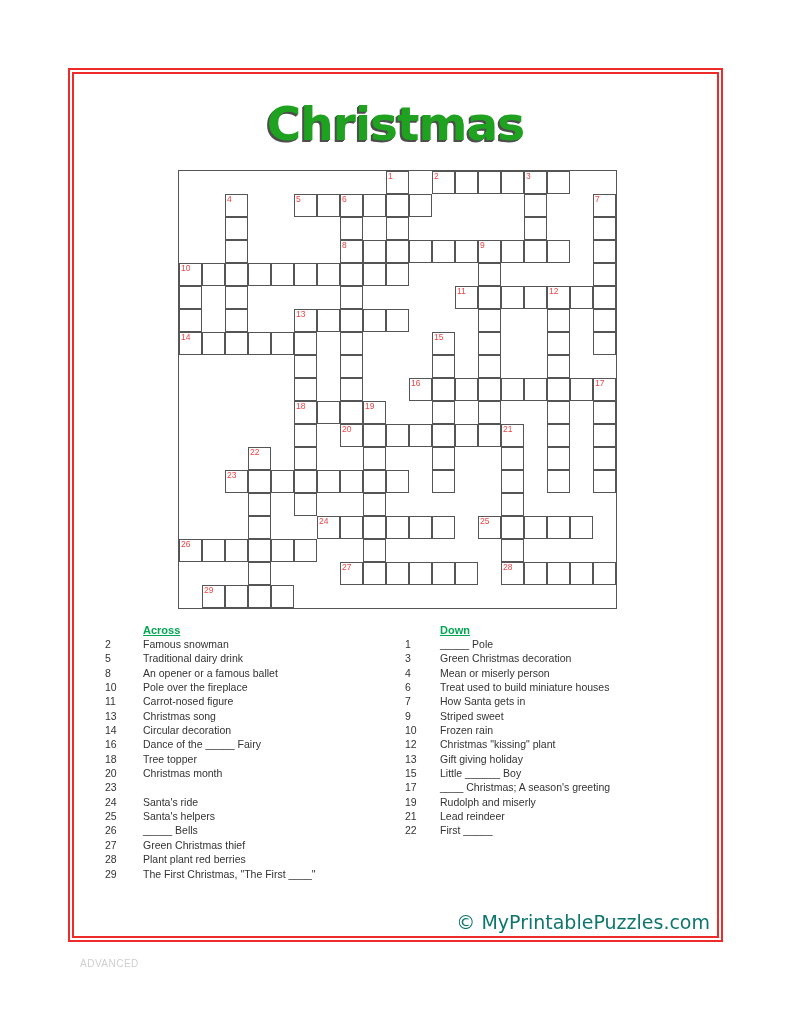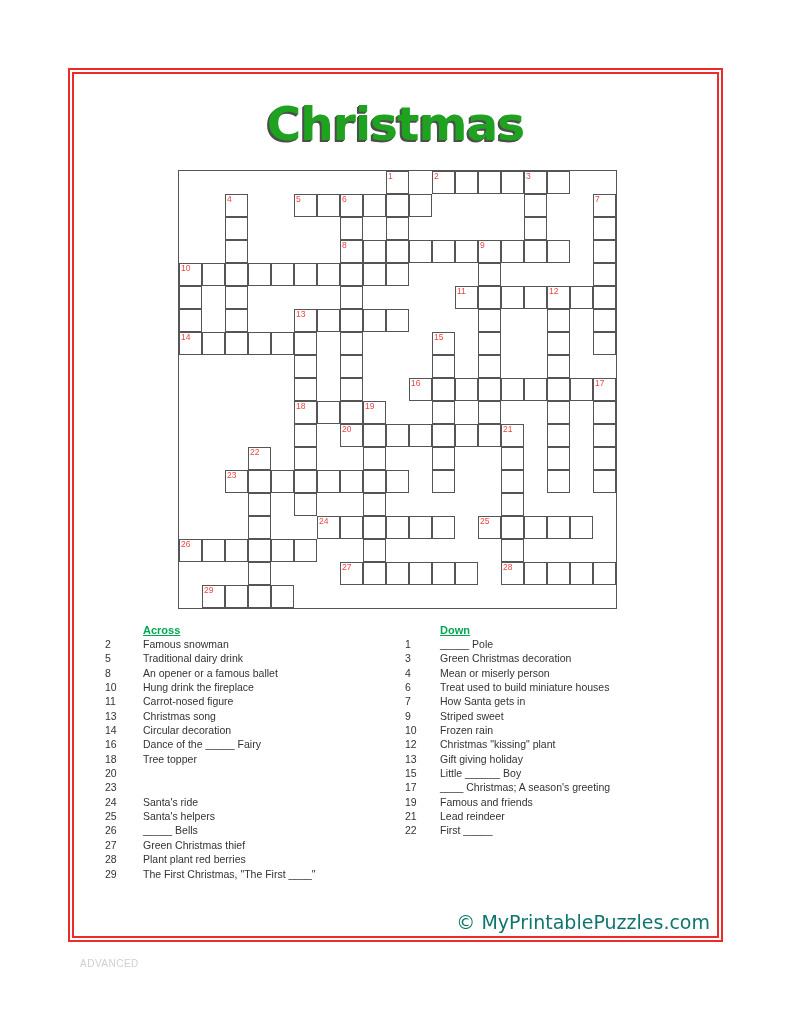--- a/index.html
+++ b/index.html
@@ -300,21 +300,21 @@
         <div class="clue-row">
           <span class="cnum">5</span>
           <span class="ctext">Traditional dairy drink</span>
         </div>
         <div class="clue-row">
           <span class="cnum">8</span>
           <span class="ctext">An opener or a famous ballet</span>
         </div>
         <div class="clue-row">
           <span class="cnum">10</span>
-          <span class="ctext">Hung drink the fireplace</span>
+          <span class="ctext">Pole over the fireplace</span>
         </div>
         <div class="clue-row">
           <span class="cnum">11</span>
           <span class="ctext">Carrot-nosed figure</span>
         </div>
         <div class="clue-row">
           <span class="cnum">13</span>
           <span class="ctext">Christmas song</span>
         </div>
         <div class="clue-row">
@@ -324,20 +324,21 @@
         <div class="clue-row">
           <span class="cnum">16</span>
           <span class="ctext">Dance of the _____ Fairy</span>
         </div>
         <div class="clue-row">
           <span class="cnum">18</span>
           <span class="ctext">Tree topper</span>
         </div>
         <div class="clue-row">
           <span class="cnum">20</span>
+          <span class="ctext">Christmas month</span>
         </div>
         <div class="clue-row">
           <span class="cnum">23</span>
         </div>
         <div class="clue-row">
           <span class="cnum">24</span>
           <span class="ctext">Santa's ride</span>
         </div>
         <div class="clue-row">
           <span class="cnum">25</span>
@@ -404,21 +405,21 @@
         <div class="clue-row">
           <span class="cnum">15</span>
           <span class="ctext">Little ______ Boy</span>
         </div>
         <div class="clue-row">
           <span class="cnum">17</span>
           <span class="ctext">____ Christmas; A season's greeting</span>
         </div>
         <div class="clue-row">
           <span class="cnum">19</span>
-          <span class="ctext">Famous and friends</span>
+          <span class="ctext">Rudolph and miserly</span>
         </div>
         <div class="clue-row">
           <span class="cnum">21</span>
           <span class="ctext">Lead reindeer</span>
         </div>
         <div class="clue-row">
           <span class="cnum">22</span>
           <span class="ctext">First _____</span>
         </div>
       </div>

